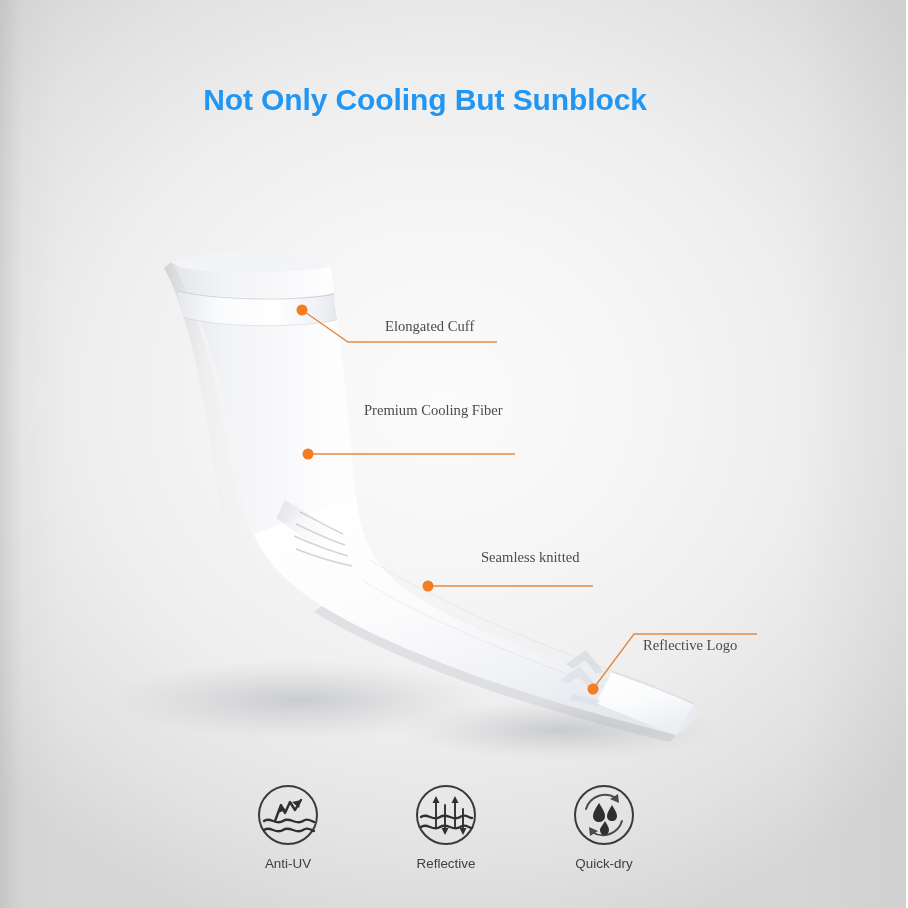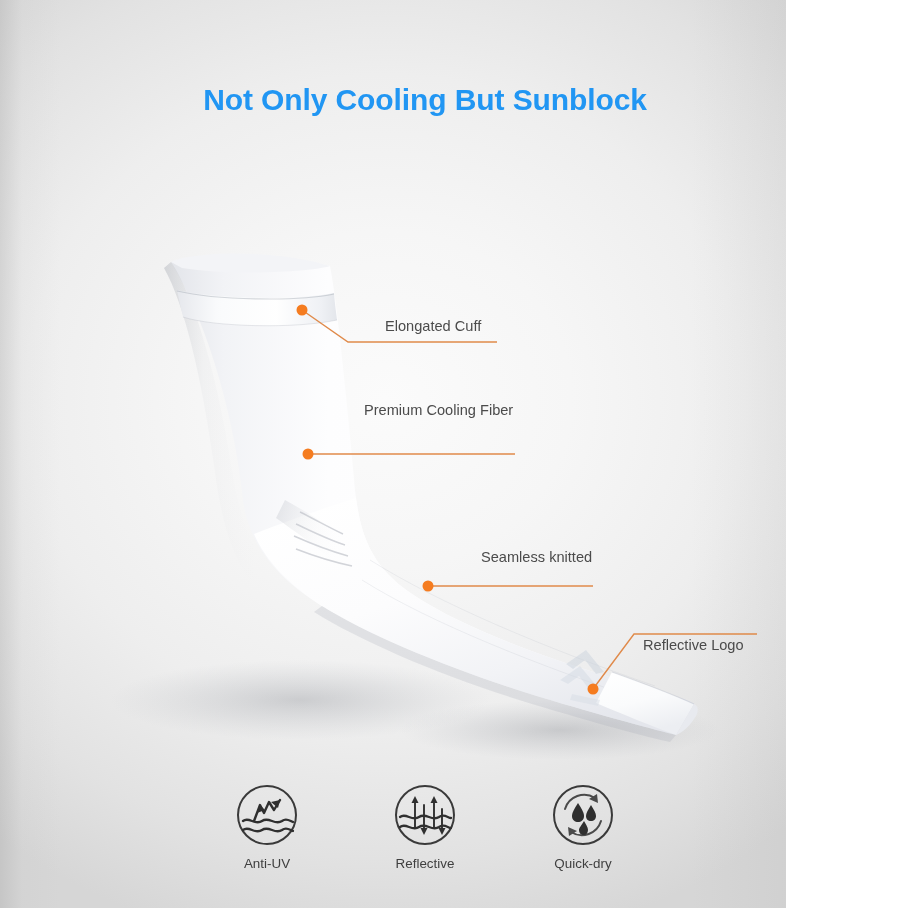--- a/index.html
+++ b/index.html
@@ -19,21 +19,21 @@
     width: 908px;
     height: 908px;
     background: #ffffff;
   }
 
   
   #panel {
     position: absolute;
     left: 0;
     top: 0;
-    width: 786px;
+    width: 906px;
     height: 908px;
     background:
       radial-gradient(ellipse 620px 560px at 49% 44%,
         #fbfbfb 0%,
         #f6f6f6 30%,
         #eeeeee 58%,
         #e2e2e2 82%,
         #d6d6d6 100%),
       linear-gradient(90deg, #cfcfcf 0px, #dedede 26px, #e6e6e6 70px, #e6e6e6 100%);
     overflow: hidden;
@@ -88,20 +88,21 @@
     z-index: 2;
   }
 
   
   .callout { position: absolute; z-index: 7; }
   .callout-label {
     position: absolute;
     white-space: nowrap;
     font-size: 14.6px;
     color: #4b4b4b;
+    font-family: Liberation Serif, serif;
   }
   .dot {
     position: absolute;
     width: 11px;
     height: 11px;
     border-radius: 50%;
     background: #f57c20;
     transform: translate(-50%, -50%);
   }
   .leader {
@@ -117,20 +118,21 @@
   
   #features {
     position: absolute;
     left: 0;
     top: 783px;
     width: 850px;
     display: flex;
     justify-content: center;
     gap: 48px;
     z-index: 7;
+    padding-left: 21px;
   }
   .feature {
     width: 110px;
     text-align: center;
   }
   .feature-icon {
     display: block;
     margin: 0 auto;
   }
   .feature-label {

